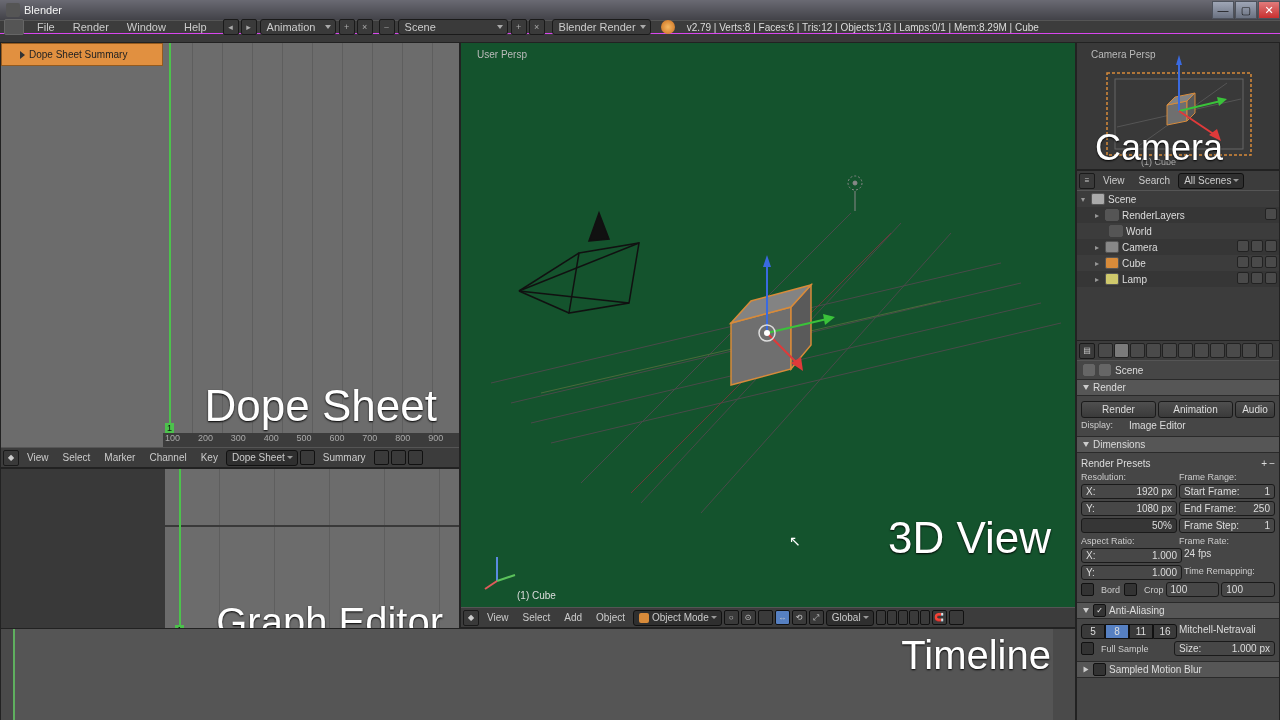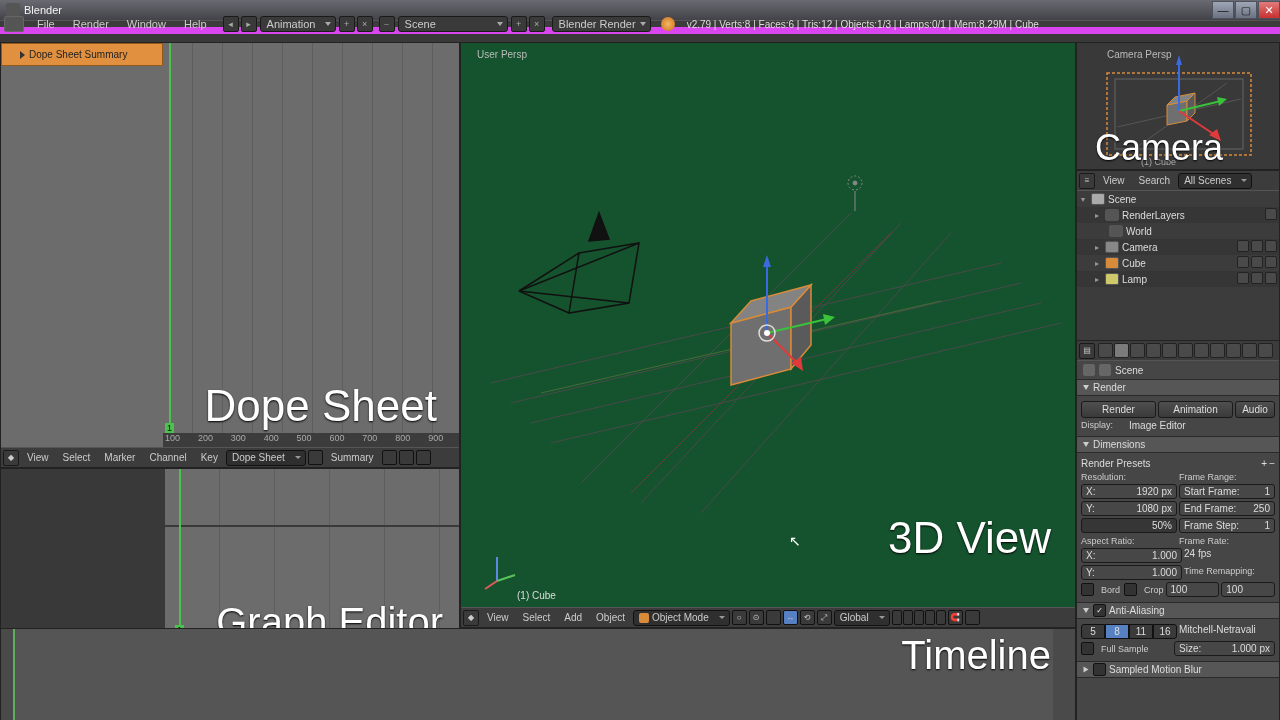--- a/index.html
+++ b/index.html
@@ -6,21 +6,21 @@
 body { width: 1280px; height: 720px; background: #393939; overflow: hidden; position: relative; }
 
 
 .titlebar { height: 20px; background: linear-gradient(#6a6a73, #424248); display: flex; align-items: center; justify-content: space-between; color: #f5f5f5; font-size: 11px; padding-left: 6px; }
 .titlebar .icon { width: 14px; height: 14px; background: #555; border-radius: 2px; margin-right: 4px; }
 .titlebar .wincontrols { display: flex; }
 .titlebar .wbtn { width: 22px; height: 18px; display:flex;align-items:center;justify-content:center; font-size:11px; background: linear-gradient(#9fa6b6,#6b7282); border:1px solid #4d525c; margin-left:1px;color:#111;}
 .titlebar .wbtn.close{ background: linear-gradient(#e07b7b,#c83030); color:#fff;}
 
 
-.menubar { height: 14px; background: #3c3c3c; border-top:1px solid #555; border-bottom:7px solid #d946ef; display: flex; align-items: flex-end; font-size: 11px; color: #ccc; }
+.menubar { height: 14px; background: #3c3c3c; border-top:1px solid #555; border-bottom:1px solid #d946ef; display: flex; align-items: flex-end; font-size: 11px; color: #ccc; }
 .menubar .cluster{display:flex;align-items:center;height:100%;}
 .menubar .mbtn { padding: 0 9px; height: 100%; display:flex;align-items:center; }
 .menubar .logo{ width:20px;height:16px;margin:0 4px; border:1px solid #666; background:#555; border-radius:2px;}
 .menubar .dd{ background:#3a3a3a;border:1px solid #1a1a1a;border-radius:3px;height:16px;padding:0 14px 0 6px;display:flex;align-items:center;min-width:76px;position:relative;margin:0 2px;}
 .menubar .dd.scene{min-width:110px;}
 .menubar .dd.engine{min-width:82px;}
 .menubar .dd:after{content:"";position:absolute;right:4px;top:5px;border-left:3px solid transparent;border-right:3px solid transparent;border-top:4px solid #aaa;}
 .menubar .sq{ width:16px;height:16px;border:1px solid #1a1a1a;background:#3a3a3a;border-radius:2px;margin:0 1px;display:flex;align-items:center;justify-content:center;font-size:9px;color:#aaa;}
 .menubar .stats{color:#ddd;font-size:10px;margin-left:8px;}
 .menubar .orange{width:14px;height:14px;border-radius:7px;background:radial-gradient(#f7b862,#c76b1c);margin:0 4px;}
@@ -53,21 +53,21 @@
 .grapheditor .big-label{right:16px;bottom:24px;font-size:40px;}
 .view3d .big-label{right:24px;bottom:64px;font-size:44px;}
 .timeline .big-label{right:24px;top:4px;font-size:40px;}
 .camview .big-label{left:18px;bottom:0;font-size:36px;}
 
 
 .hdr{ position:absolute; left:0;right:0;bottom:0; height:20px; background:#3c3c3c; border-top:1px solid #555; display:flex;align-items:center;font-size:10px;color:#ccc;gap:2px;padding:0 2px;}
 .hdr.top{top:0;bottom:auto;border-top:none;border-bottom:1px solid #555;}
 .hdr .corner{width:16px;height:16px;border:1px solid #1a1a1a;background:#3a3a3a;border-radius:2px;font-size:8px;display:flex;align-items:center;justify-content:center;}
 .hdr .mitem{padding:0 6px;}
-.hdr .dd2{background:#2f2f2f;border:1px solid #111;border-radius:3px;height:16px;padding:0 20px 0 5px;display:flex;align-items:center;position:relative;min-width:60px;}
+.hdr .dd2{background:#2f2f2f;border:1px solid #111;border-radius:3px;height:16px;padding:0 12px 0 5px;display:flex;align-items:center;position:relative;min-width:60px;}
 .hdr .dd2:after{content:"";position:absolute;right:4px;top:5px;border-left:3px solid transparent;border-right:3px solid transparent;border-top:3px solid #999;}
 .hdr .sq2{width:15px;height:15px;border:1px solid #111;background:#3a3a3a;border-radius:2px;display:flex;align-items:center;justify-content:center;font-size:8px;}
 .hdr .sq2.on{background:#5680c2;}
 
 
 .ge-body{position:absolute;top:0;left:0;right:0;bottom:20px;background:#6c6c6c;display:flex;}
 .ge-left{width:164px;background:#393939;}
 .ge-right{flex:1;position:relative;background:repeating-linear-gradient(90deg,#6c6c6c,#6c6c6c 54px,#5e5e5e 54px,#5e5e5e 55px),repeating-linear-gradient(0deg,#6c6c6c,#6c6c6c 34px,#5e5e5e 34px,#5e5e5e 35px);}
 .ge-right .zero{position:absolute;left:0;right:0;top:56px;height:2px;background:#393939;}
 .ge-right .frameline{position:absolute;left:14px;top:0;bottom:14px;width:2px;background:#4cc24c;}
@@ -77,21 +77,21 @@
 
 
 .v3-body{position:absolute;top:0;left:0;right:0;bottom:20px;background:#14532d;}
 .v3-label{position:absolute;left:16px;top:6px;color:#bbb;font-size:10px;}
 .v3-objname{position:absolute;left:56px;bottom:6px;color:#ddd;font-size:10px;}
 .v3-cursor{position:absolute;left:328px;bottom:58px;pointer-events:none;}
 .v3-gizmo{position:absolute;left:16px;bottom:16px;width:40px;height:40px;}
 
 
 .cam-body{position:absolute;inset:0;background:#393939;}
-.cam-label{position:absolute;left:30px;top:6px;color:#bbb;font-size:10px;}
+.cam-label{position:absolute;left:14px;top:6px;color:#bbb;font-size:10px;}
 .cam-obj{position:absolute;left:64px;bottom:2px;color:#aaa;font-size:9px;}
 
 
 .ol-body{position:absolute;top:20px;left:0;right:0;bottom:0;background:#3c3c3c;color:#ddd;font-size:10px;overflow-y:hidden;}
 .ol-row{height:16px;display:flex;align-items:center;padding-left:4px;position:relative;}
 .ol-row.alt{background:#363636;}
 .ol-row .exp{width:10px;font-size:8px;color:#999;}
 .ol-row .ind{width:14px;}
 .ol-row .oic{width:14px;height:12px;border:1px solid #555;border-radius:2px;margin-right:3px;background:#555;}
 .ol-row .oic.scene{background:#aaa;}

